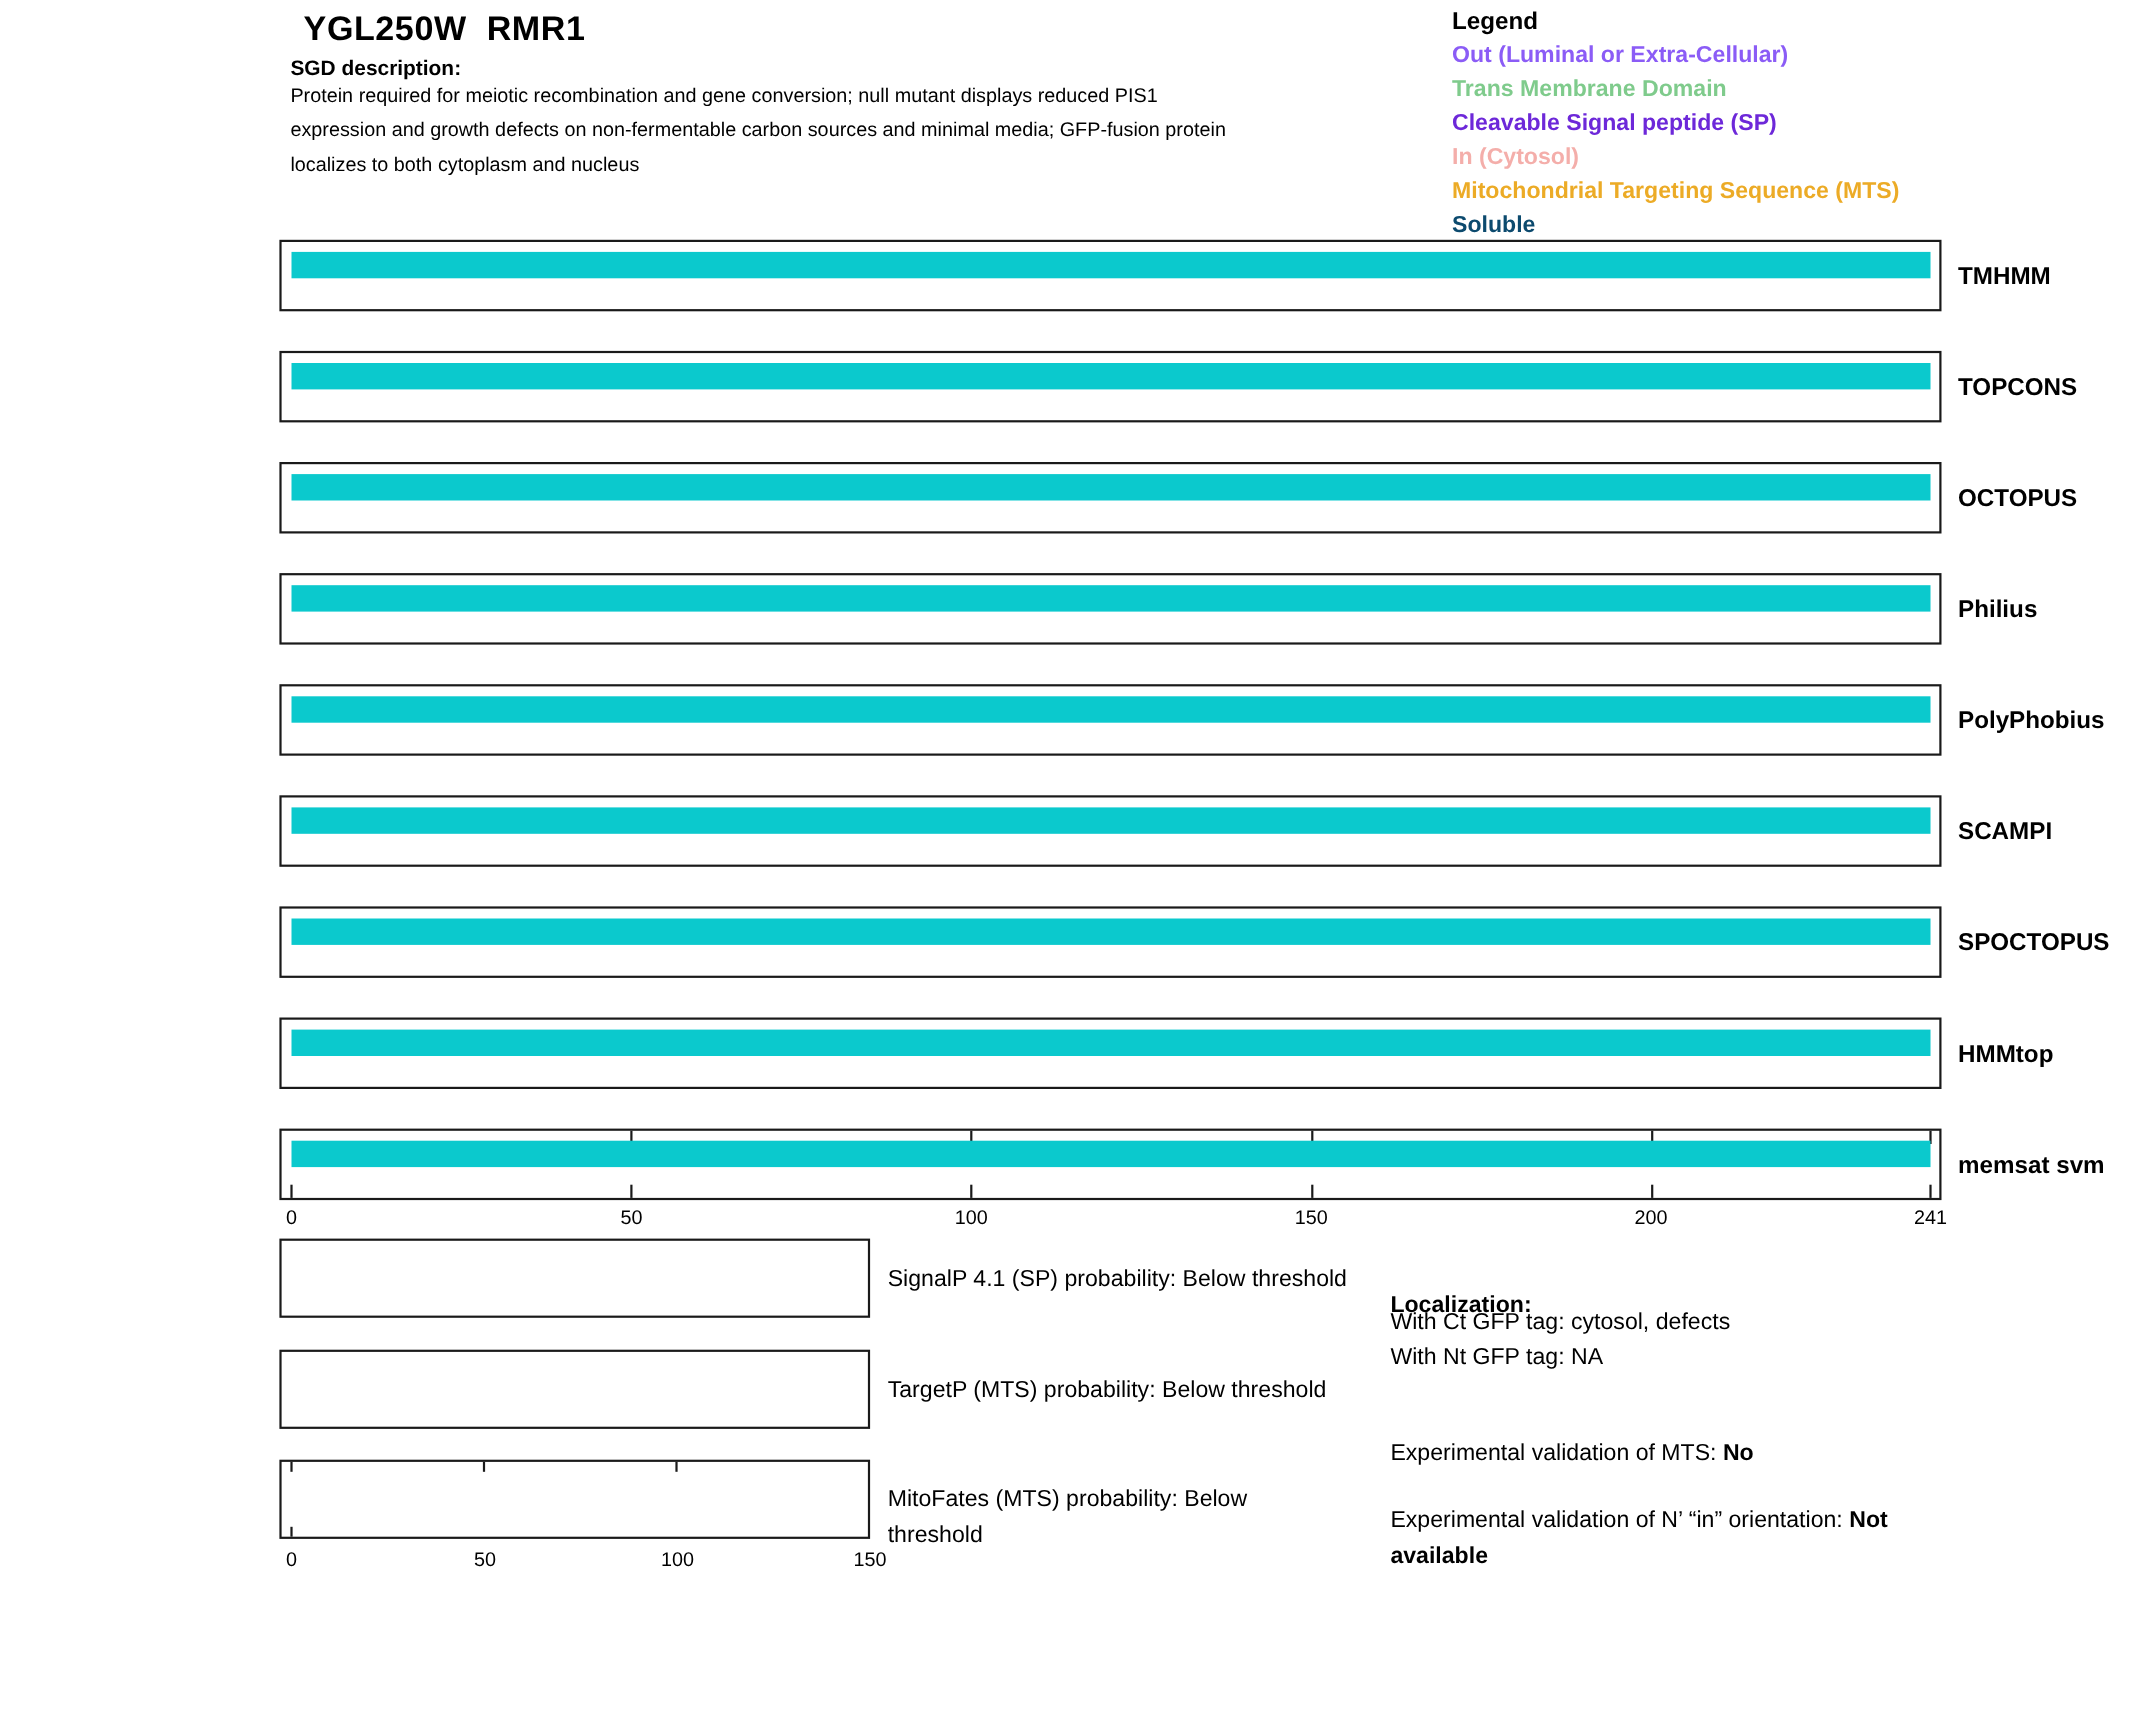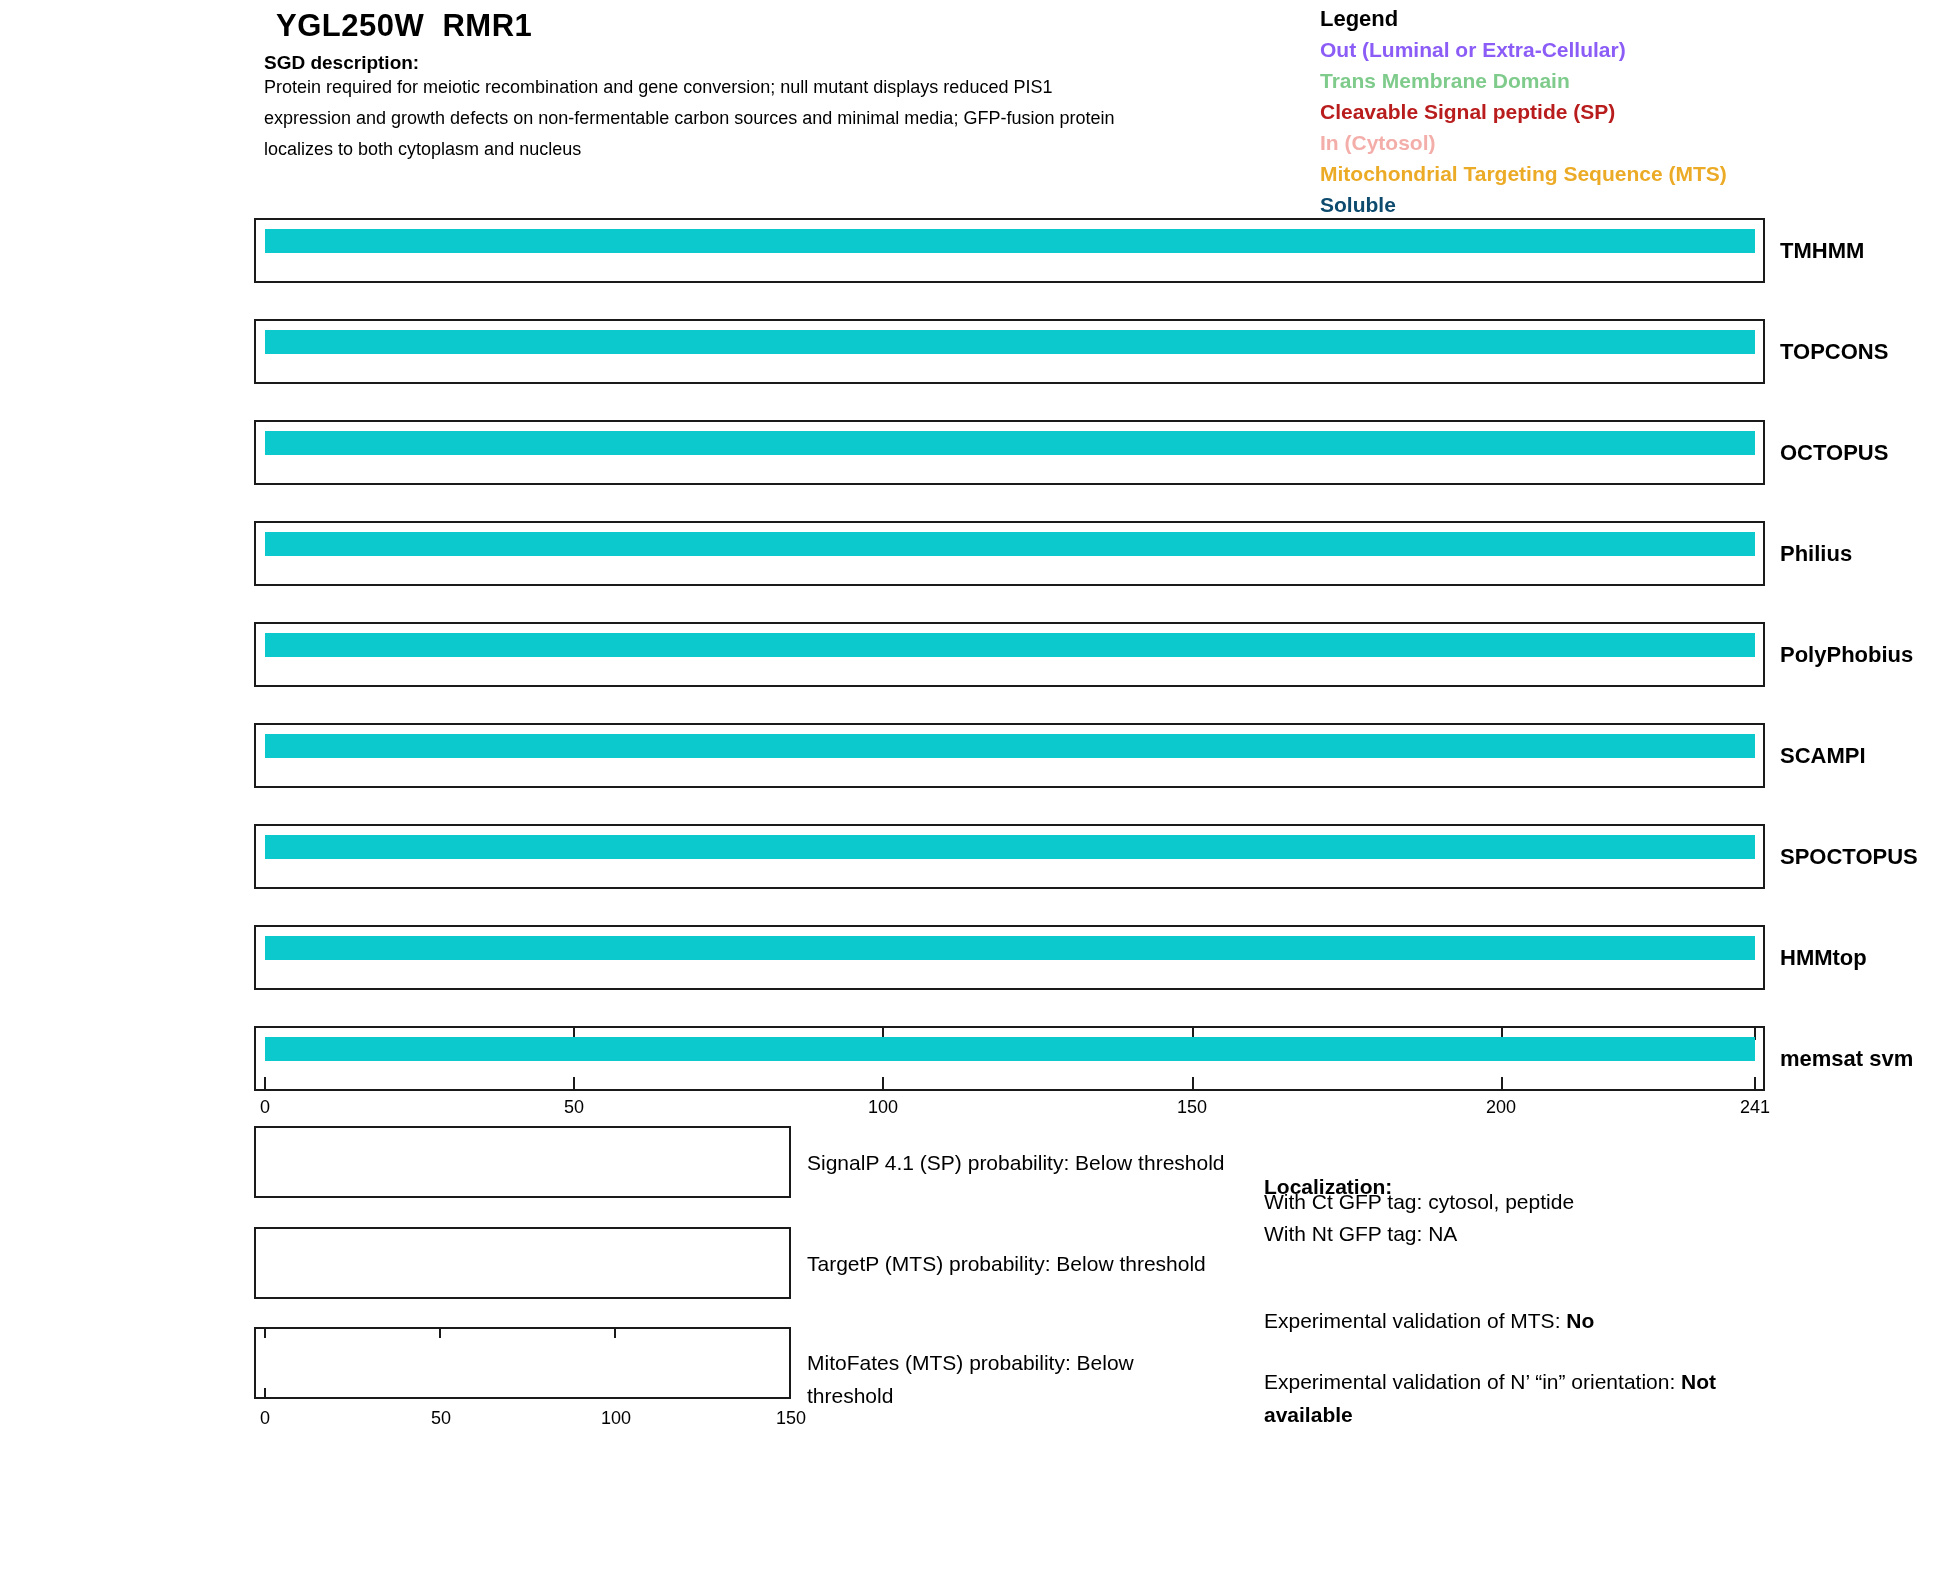--- a/index.html
+++ b/index.html
@@ -88,21 +88,21 @@
   <div class="abs" style="left:264px; top:72px;">
     <div class="desc-line">Protein required for meiotic recombination and gene conversion; null mutant displays reduced PIS1</div>
     <div class="desc-line">expression and growth defects on non-fermentable carbon sources and minimal media; GFP-fusion protein</div>
     <div class="desc-line">localizes to both cytoplasm and nucleus</div>
   </div>
 
   <div class="abs legend" style="left:1320px; top:3px;">
     <div class="legend-title">Legend</div>
     <div class="legend-entry" style="color: #8b5cf6;">Out (Luminal or Extra-Cellular)</div>
     <div class="legend-entry" style="color: rgb(127, 203, 140);">Trans Membrane Domain</div>
-    <div class="legend-entry" style="color: #b91c1c;">Cleavable Signal peptide (SP)</div>
+    <div class="legend-entry" style="color: #6d28d9;">Cleavable Signal peptide (SP)</div>
     <div class="legend-entry" style="color: rgb(244, 174, 170);">In (Cytosol)</div>
     <div class="legend-entry" style="color: rgb(236, 171, 38);">Mitochondrial Targeting Sequence (MTS)</div>
     <div class="legend-entry" style="color: #0c4a6e;">Soluble</div>
   </div>
 
   <div class="track" style="top:218px;">
     <div class="track-box">
       <div class="soluble-bar" style="background-color: rgb(11, 201, 205);"></div>
     </div>
     <div class="track-label">TMHMM</div>
@@ -195,18 +195,18 @@
     <div class="tick tick-bot tick-short" style="left:8px;"></div>
   </div>
   <div class="prob-label" style="top:1346px; width:360px;">MitoFates (MTS) probability: Below threshold</div>
 
   <div class="axis-label" style="left:265px; top:1408px;">0</div>
   <div class="axis-label" style="left:441px; top:1408px;">50</div>
   <div class="axis-label" style="left:616px; top:1408px;">100</div>
   <div class="axis-label" style="left:791px; top:1408px;">150</div>
 
   <div class="info bold" style="top:1146px;">Localization:</div>
-  <div class="info" style="top:1185px;">With Ct GFP tag: cytosol, peptide</div>
+  <div class="info" style="top:1185px;">With Ct GFP tag: cytosol, defects</div>
   <div class="info" style="top:1217px;">With Nt GFP tag: NA</div>
   <div class="info" style="top:1304px;"><span>Experimental validation of MTS: </span><span class="bold">No</span></div>
   <div class="info" style="top:1365px; width:530px;"><span>Experimental validation of N’ “in” orientation: </span><span class="bold">Not available</span></div>
 
 </div>
 
 </body></html>

